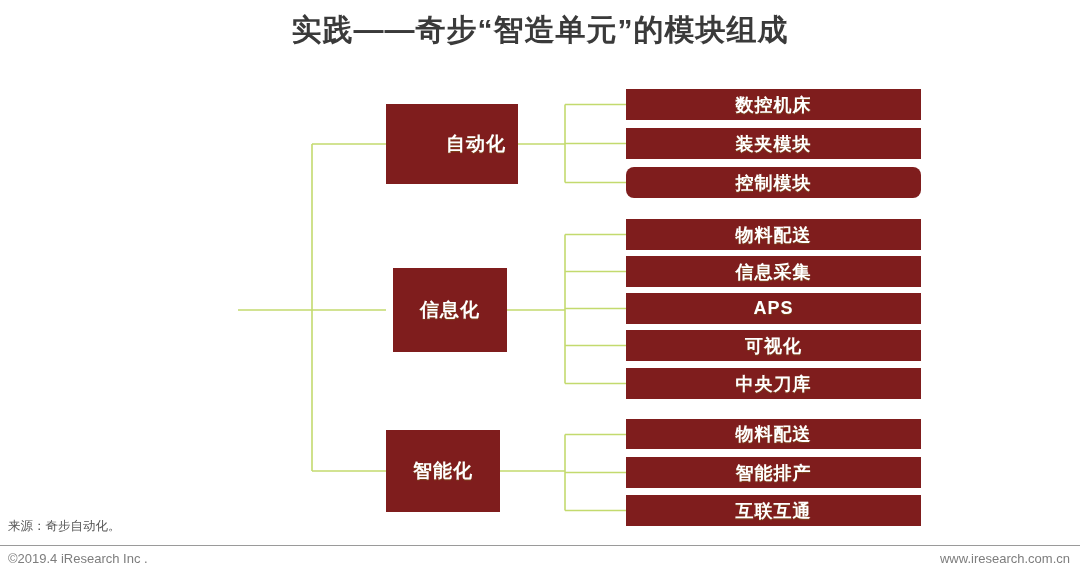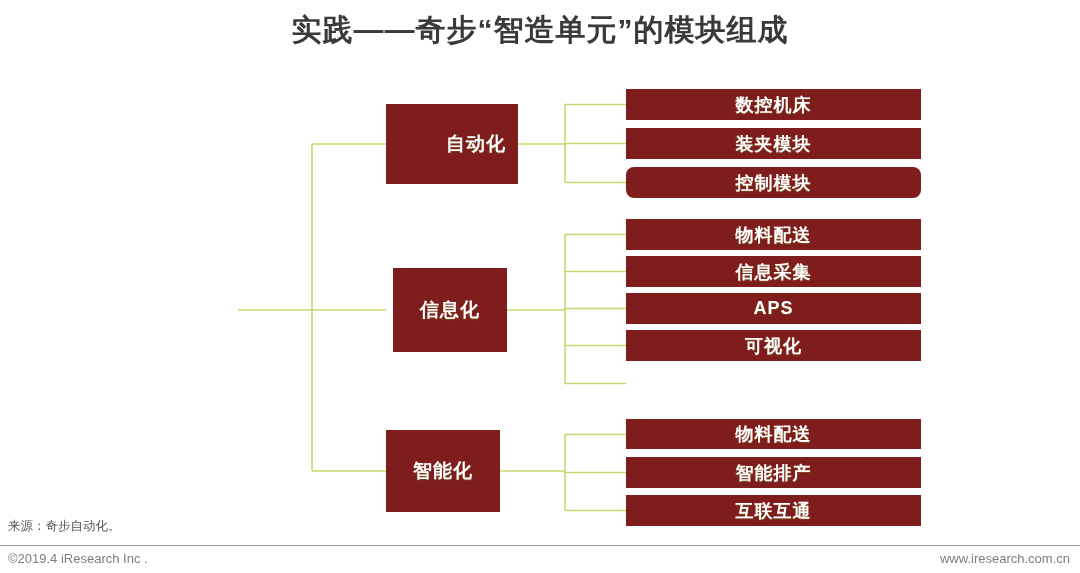--- a/index.html
+++ b/index.html
@@ -164,20 +164,23 @@
       </div>
       <div class="node node-leaf" style="left: 626px; top: 256px; width: 295px; height: 31px;">
         <span>信息采集</span>
       </div>
       <div class="node node-leaf" style="left: 626px; top: 293px; width: 295px; height: 31px;">
         <span>APS</span>
       </div>
       <div class="node node-leaf" style="left: 626px; top: 330px; width: 295px; height: 31px;">
         <span>可视化</span>
       </div>
+      <div class="node node-leaf" style="left: 626px; top: 368px; width: 295px; height: 31px;">
+        <span>中央刀库</span>
+      </div>
       <div class="node node-mid" style="left: 386px; top: 430px; width: 114px; height: 82px;">
         <span>智能化</span>
       </div>
       <div class="node node-leaf" style="left: 626px; top: 419px; width: 295px; height: 30px;">
         <span>物料配送</span>
       </div>
       <div class="node node-leaf" style="left: 626px; top: 457px; width: 295px; height: 31px;">
         <span>智能排产</span>
       </div>
       <div class="node node-leaf" style="left: 626px; top: 495px; width: 295px; height: 31px;">

